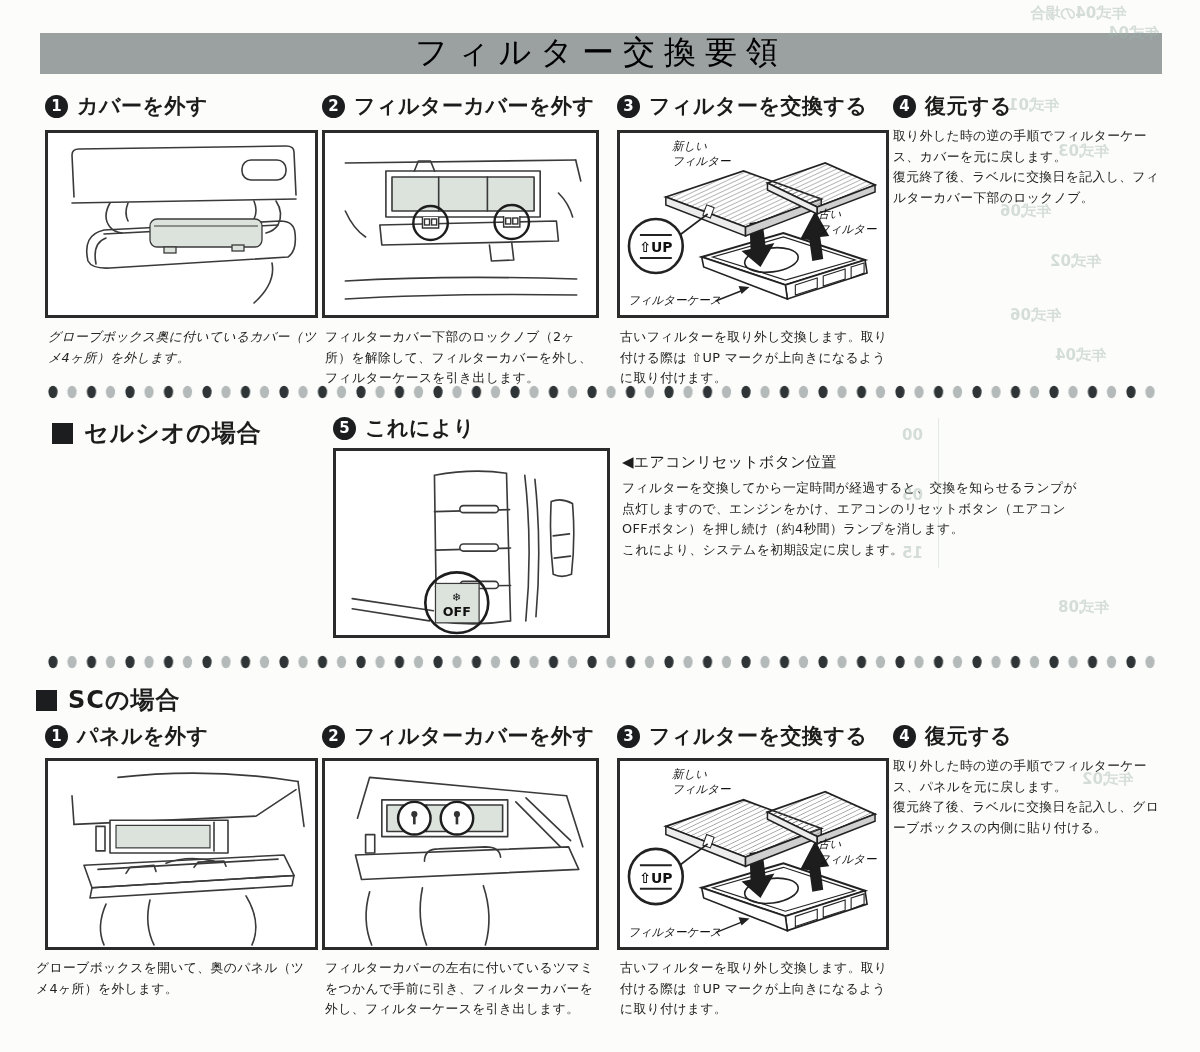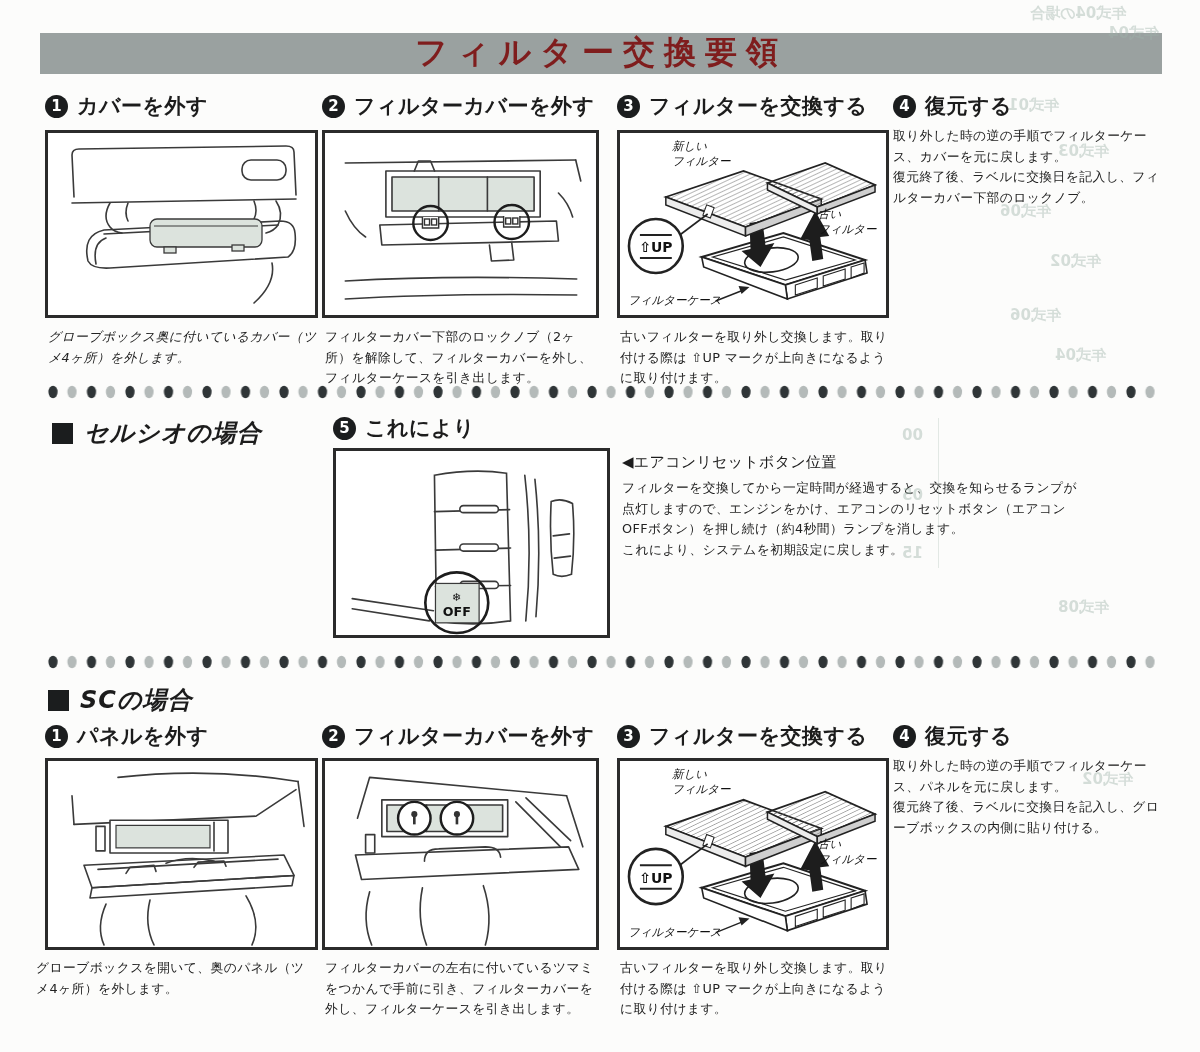--- a/index.html
+++ b/index.html
@@ -1,33 +1,33 @@
 <!DOCTYPE html>
 <html><head>
 <meta charset="utf-8">
 <style>
   html,body{margin:0;padding:0;background:#ffffff;}
   .page{position:relative;width:1200px;height:1052px;background:#fcfcfb;overflow:hidden;
         font-family:"DejaVu Sans","Liberation Sans",sans-serif;color:#1c1c1c;}
   .titlebar{position:absolute;left:40px;top:33px;width:1122px;height:41px;background:#9aa1a0;
             display:flex;align-items:center;justify-content:center;}
-  .titlebar .t{color:#7f1d1d;font-size:32px;font-weight:bold;letter-spacing:9px;transform:translateY(-1px);}
+  .titlebar .t{color:#000000;font-size:32px;font-weight:normal;letter-spacing:9px;transform:translateY(-1px);}
   .step-head{position:absolute;display:flex;align-items:center;gap:9px;}
   .num{width:23px;height:23px;border-radius:50%;background:#1b1d1e;color:#fff;font-size:15px;
        font-weight:bold;display:flex;align-items:center;justify-content:center;flex:0 0 auto;}
   .step-title{font-size:21px;font-weight:bold;letter-spacing:0.5px;white-space:nowrap;}
   .panel{position:absolute;background:#ffffff;border:3px solid #2b2b2b;box-sizing:border-box;}
   .panel svg{display:block;width:100%;height:100%;}
   .caption{position:absolute;font-size:12.8px;line-height:1.62;letter-spacing:0.4px;
            white-space:pre-line;color:#222;}
   .body-text{position:absolute;font-size:12.8px;line-height:1.62;letter-spacing:0.4px;
            white-space:pre-line;color:#222;}
   .section-head{position:absolute;display:flex;align-items:center;gap:11px;}
   .sq{width:21px;height:21px;background:#1b1d1e;flex:0 0 auto;}
-  .section-title{font-size:24px;font-weight:bold;letter-spacing:1px;font-style:italic;}
+  .section-title{font-size:24px;font-weight:bold;letter-spacing:1px;}
   .dots{position:absolute;left:44px;width:1116px;height:14px;}
   .callout{position:absolute;font-size:15px;letter-spacing:0.3px;color:#1c1c1c;}
   .diagram-label{position:absolute;font-size:11.5px;line-height:1.3;white-space:pre-line;color:#111;font-style:italic;}
   .bleed{position:absolute;color:#9fb3aa;opacity:0.42;transform:scaleX(-1);
          font-weight:bold;font-size:15px;white-space:nowrap;pointer-events:none;}
   .bleed-line{position:absolute;width:1px;background:#9fb3aa;opacity:0.28;pointer-events:none;}
 </style>
 </head>
 <body>
 
@@ -211,21 +211,21 @@
       <defs>
           <pattern id="dots2" width="38.5" height="14" patternUnits="userSpaceOnUse">
         <ellipse cx="9" cy="7" rx="4.6" ry="6.2" fill="#2f3537"></ellipse>
         <ellipse cx="28" cy="7" rx="4.6" ry="6.2" fill="#b4bab9"></ellipse>
       </pattern>
         </defs>
       <rect width="1116" height="14" fill="url(#dots2)"></rect>
     </svg>
   </div>
 
-  <div class="section-head" style="left:48px;top:684px;">
+  <div class="section-head" style="left:36px;top:684px;">
     <div class="sq"></div>
     <div class="section-title">SCの場合</div>
   </div>
 
   <div class="step-head" style="left:45px;top:722px;">
     <div class="num">1</div>
     <div class="step-title">パネルを外す</div>
   </div>
   <div class="step-head" style="left:322px;top:722px;">
     <div class="num">2</div>

